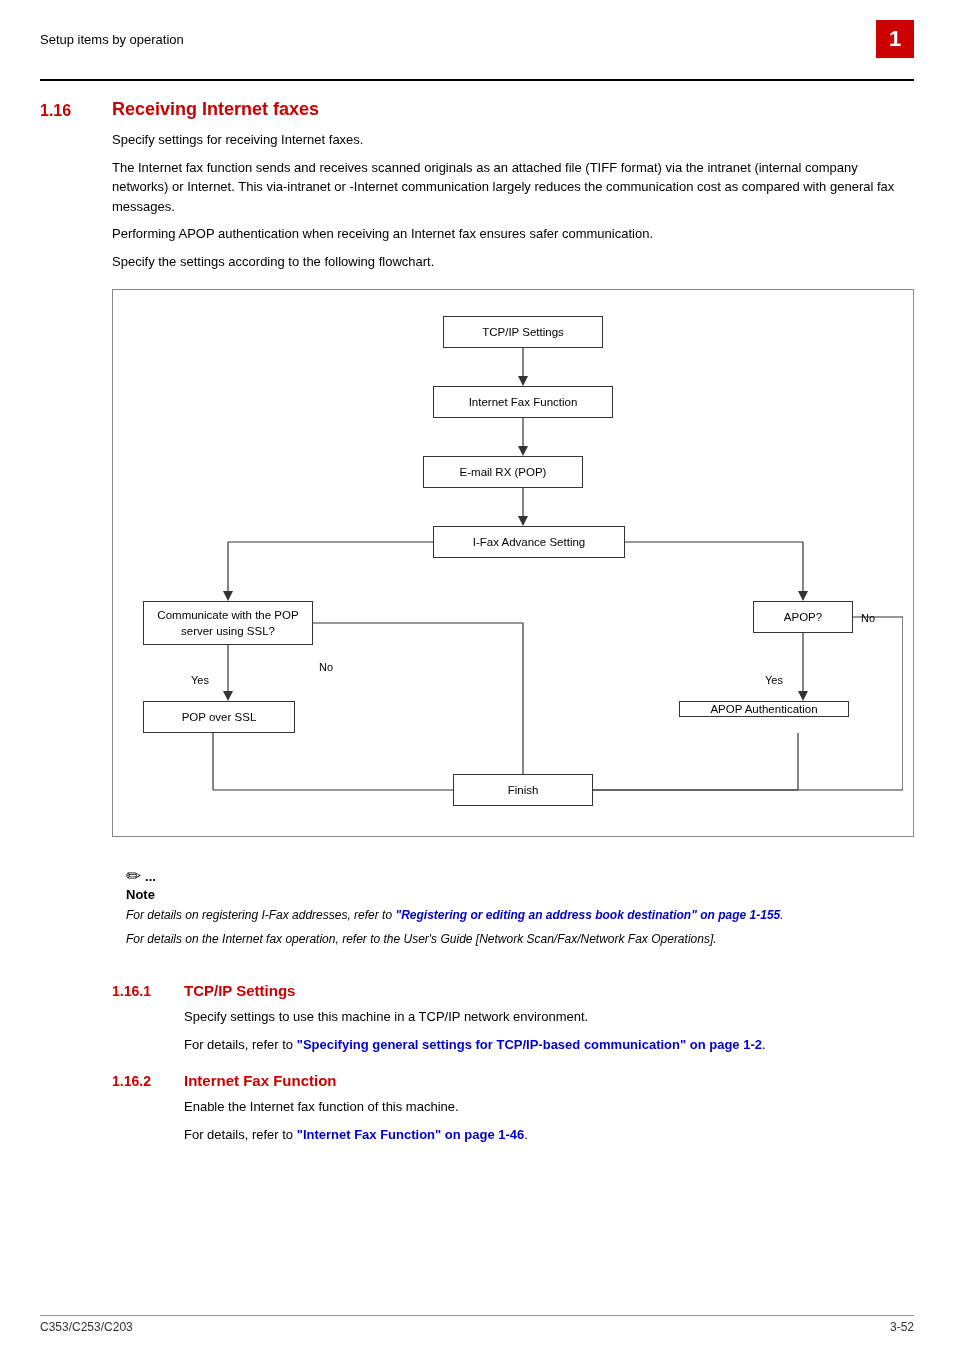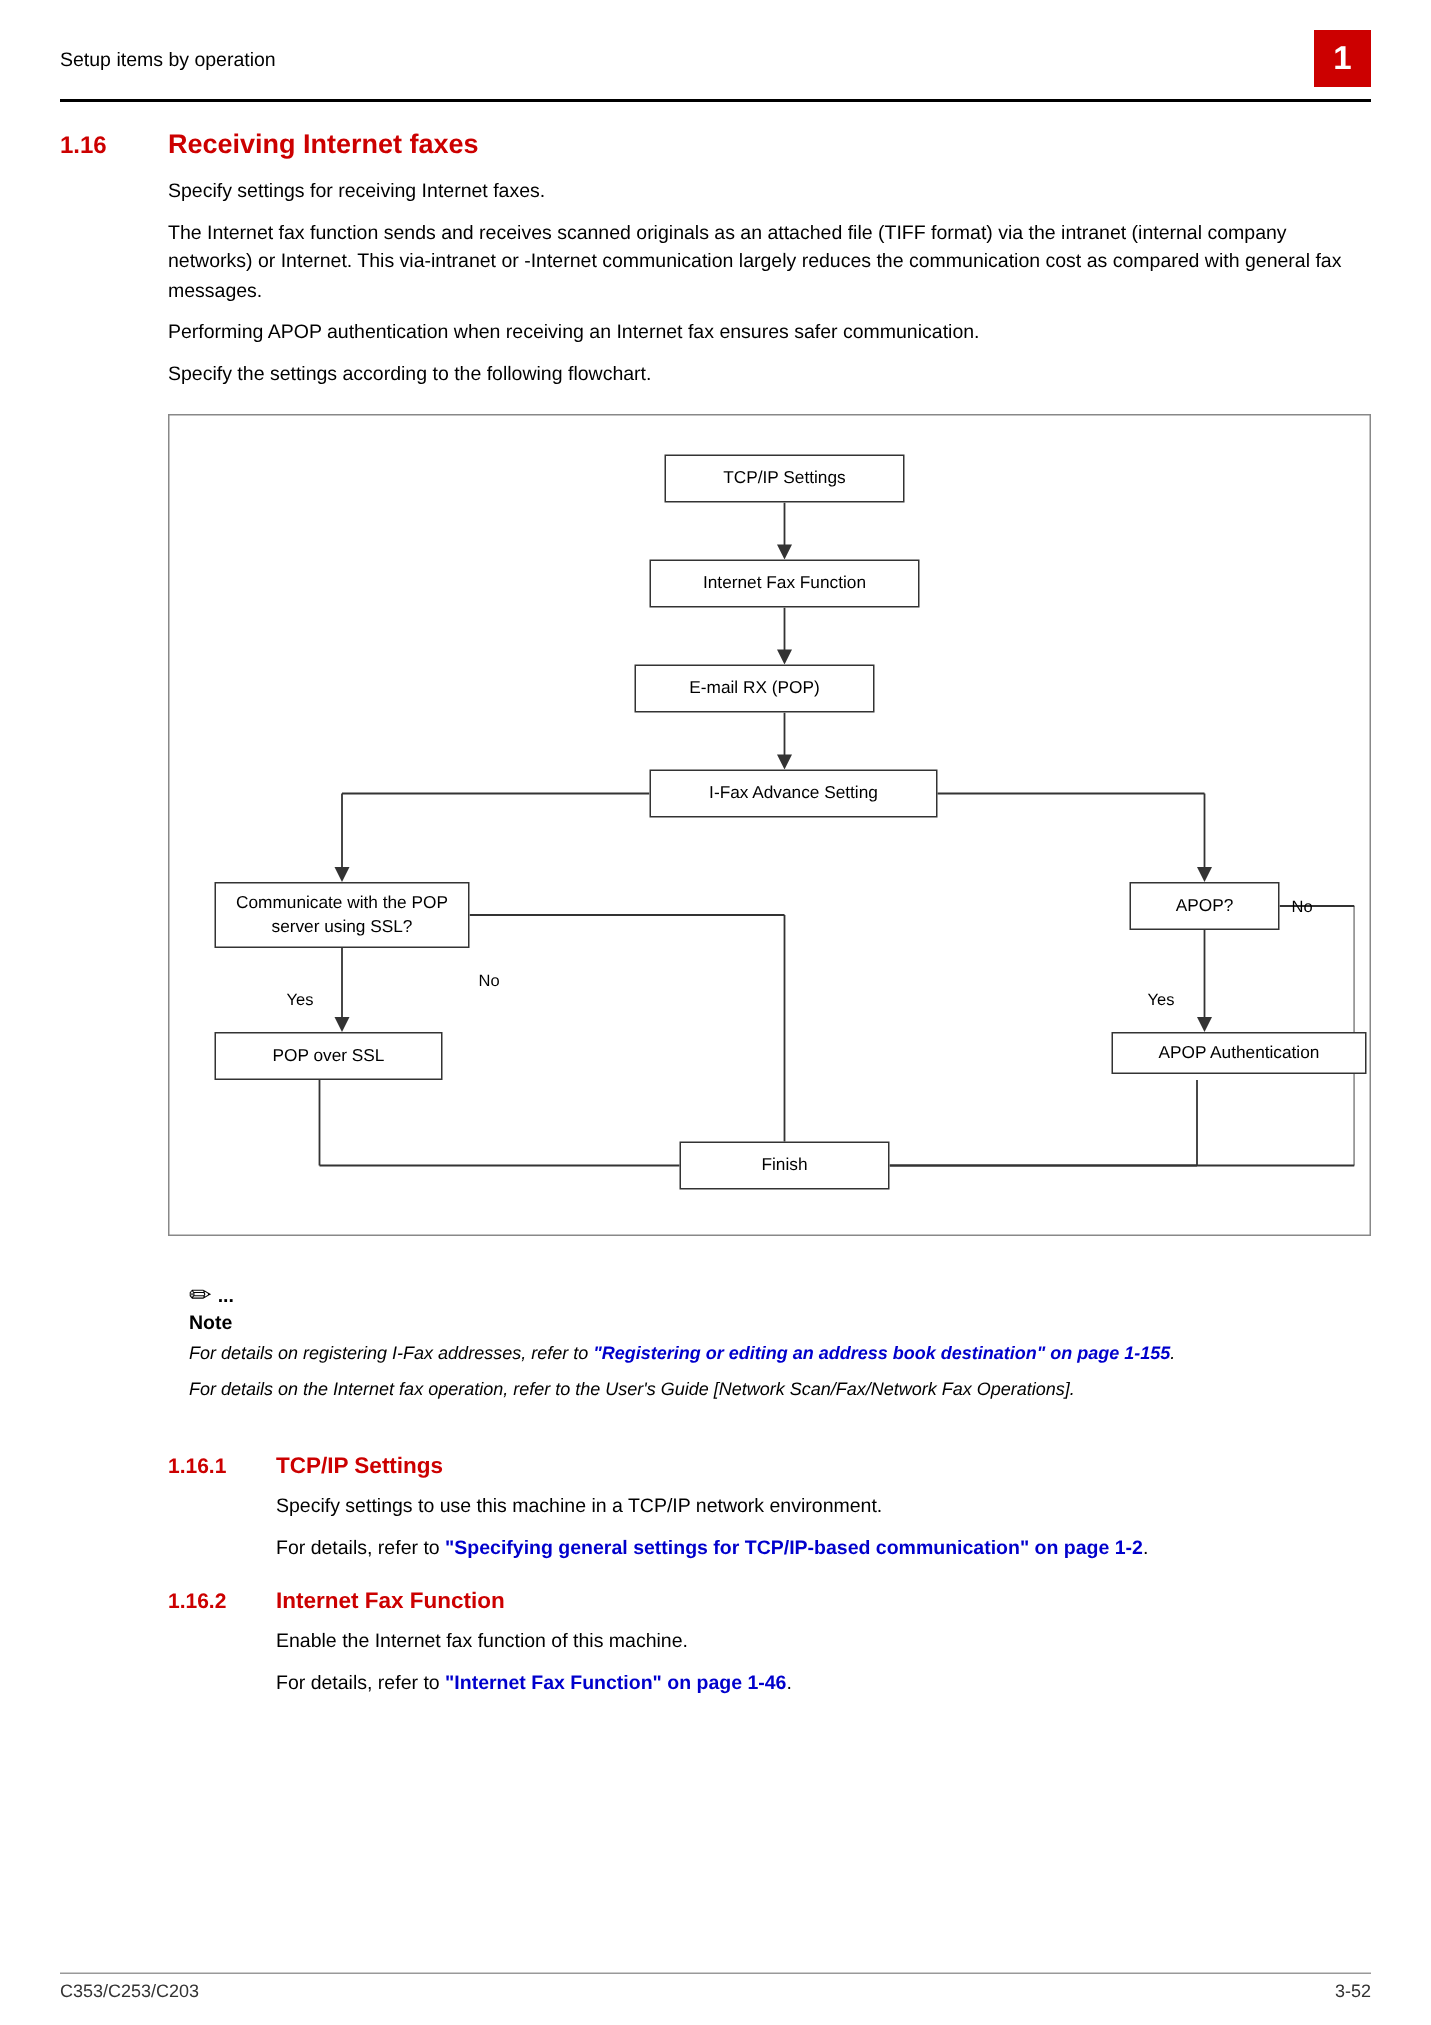--- a/index.html
+++ b/index.html
@@ -13,21 +13,21 @@
       position: relative;
     }
     .page-container {
       padding: 20px 40px 40px 40px;
     }
     .header-bar {
       display: flex;
       justify-content: space-between;
       align-items: center;
       border-bottom: 2px solid #000;
-      padding-bottom: 8px;
+      padding-bottom: 21px;
       margin-bottom: 18px;
     }
     .header-right {
       background: #c00;
       color: #fff;
       font-size: 22px;
       font-weight: bold;
       width: 38px;
       height: 38px;
       display: flex;
@@ -212,21 +212,21 @@
           <polygon points="330,484 340,479 340,489" fill="#333"></polygon>
         </svg>
 
         <div class="fc-box" style="left:320px;top:10px;width:160px;height:32px;">TCP/IP Settings</div>
         <div class="fc-box" style="left:310px;top:80px;width:180px;height:32px;">Internet Fax Function</div>
         <div class="fc-box" style="left:300px;top:150px;width:160px;height:32px;">E-mail RX (POP)</div>
         <div class="fc-box" style="left:310px;top:220px;width:192px;height:32px;">I-Fax Advance Setting</div>
         <div class="fc-box" style="left:20px;top:295px;width:170px;height:44px;line-height:1.4;">Communicate with the POP<br>server using SSL?</div>
         <div class="fc-box" style="left:630px;top:295px;width:100px;height:32px;">APOP?</div>
         <div class="fc-box" style="left:20px;top:395px;width:152px;height:32px;">POP over SSL</div>
-        <div class="fc-box" style="left:618px;top:395px;width:170px;height:28px;">APOP Authentication</div>
+        <div class="fc-box" style="left:556px;top:395px;width:170px;height:16px;">APOP Authentication</div>
         <div class="fc-box" style="left:330px;top:468px;width:140px;height:32px;">Finish</div>
 
         <span class="label-text" style="left:68px;top:368px;">Yes</span>
         <span class="label-text" style="left:196px;top:355px;">No</span>
         <span class="label-text" style="left:642px;top:368px;">Yes</span>
         <span class="label-text" style="left:738px;top:306px;">No</span>
       </div>
     </div>
 
     <div class="note-box">

